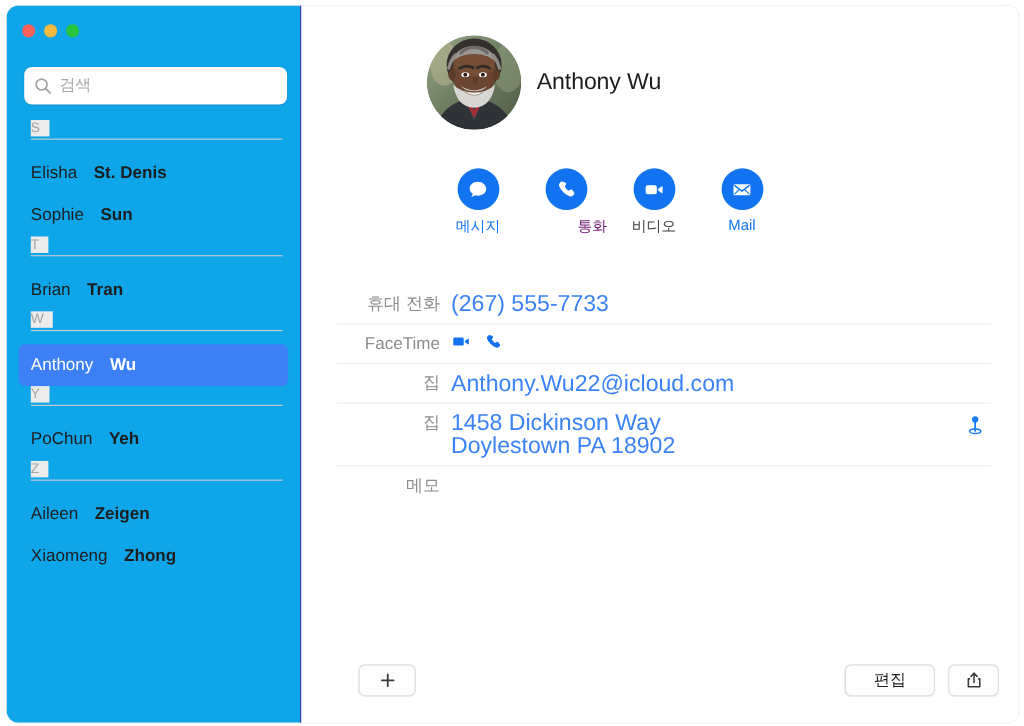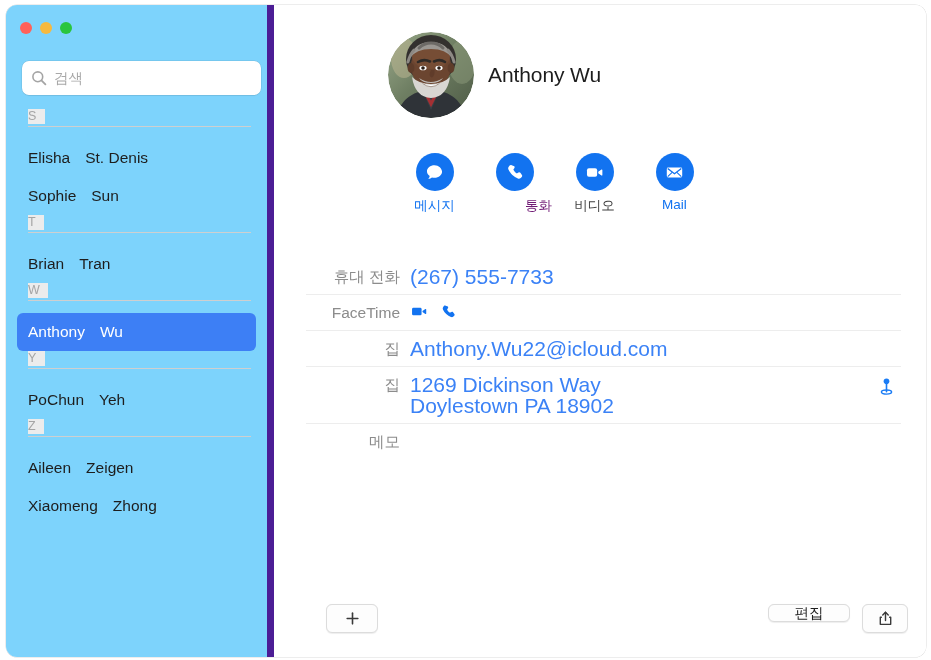--- a/index.html
+++ b/index.html
@@ -18,24 +18,24 @@
     border-radius: 11px;
     overflow: hidden;
     display: flex;
     box-shadow: 0 0 0 0.5px rgba(0,0,0,0.14);
     background: #ffffff;
   }
 
   
   .sidebar {
     width: 268px;
-    background: #7dd3fc;
+    background: #0ea5e9;
     position: relative;
     flex: 0 0 268px;
-    border-right: 7px solid #4c1d95;
+    border-right: 1px solid #4c1d95;
   }
   .traffic {
     position: absolute;
     top: 17px; left: 14px;
     display: flex; gap: 8px;
   }
   .light { width: 12px; height: 12px; border-radius: 50%; }
   .light.red    { background: #ff6159; }
   .light.yellow { background: #f6b93f; }
   .light.green  { background: #2ac53e; }
@@ -96,21 +96,21 @@
     font-size: 15.5px;
     color: #1d1d1d;
     white-space: nowrap;
     gap: 15px;
   }
   .contact-row.selected {
     background: #3d7ff5;
     color: #ffffff;
   }
   .contact-row .given { font-weight: 400; }
-  .contact-row .family { font-weight: 400; }
+  .contact-row .family { font-weight: 700; }
 
   
   .detail {
     flex: 1 1 auto;
     position: relative;
     background: #ffffff;
   }
 
   .card-header {
     position: absolute;
@@ -208,21 +208,21 @@
     position: absolute;
     background: #fdfdfd;
     border: 0.5px solid #dcdcdc;
     border-radius: 6px;
     box-shadow: 0 0.5px 1px rgba(0,0,0,0.07);
     display: flex; align-items: center; justify-content: center;
     font-family: inherit;
     cursor: default;
   }
   .btn-add   { left: 52px;  top: 9px; width: 52px; height: 29px; }
-  .btn-edit  { right: 76px; top: 9px; width: 82px; height: 18px;
+  .btn-edit  { right: 76px; top: 9px; width: 82px; height: 29px;
                font-size: 14.5px; color: #1d1d1d; align-items: center; }
   .btn-share { right: 18px; top: 9px; width: 46px; height: 29px; }
   .btn svg { display: block; }
 </style>
 </head>
 <body>
 
 <div class="window">
 
   <div class="sidebar">
@@ -418,21 +418,21 @@
           <div class="field-value">Anthony.Wu22@icloud.com</div>
         </div>
         <div class="field-row">
           <div class="field-label">집</div>
           <span class="map-pin"><svg viewBox="0 0 18 20" width="17" height="20">
               <circle cx="9" cy="4" r="3" fill="#1a7cf5"></circle>
               <line x1="9" y1="6.5" x2="9" y2="15" stroke="#1a7cf5" stroke-width="1.7" stroke-linecap="round"></line>
               <ellipse cx="9" cy="15.3" rx="5.4" ry="2.2" fill="none" stroke="#1a7cf5" stroke-width="1.5"></ellipse>
             </svg></span>
           <div class="field-value">
-            <span class="line">1269 Dickinson Way</span>
+            <span class="line">1458 Dickinson Way</span>
             <span class="line">Doylestown PA 18902</span>
           </div>
         </div>
         <div class="field-row notes-row">
           <div class="field-label">메모</div>
           <div class="field-value"></div>
         </div>
       </div>
 
     <div class="bottom-bar">

